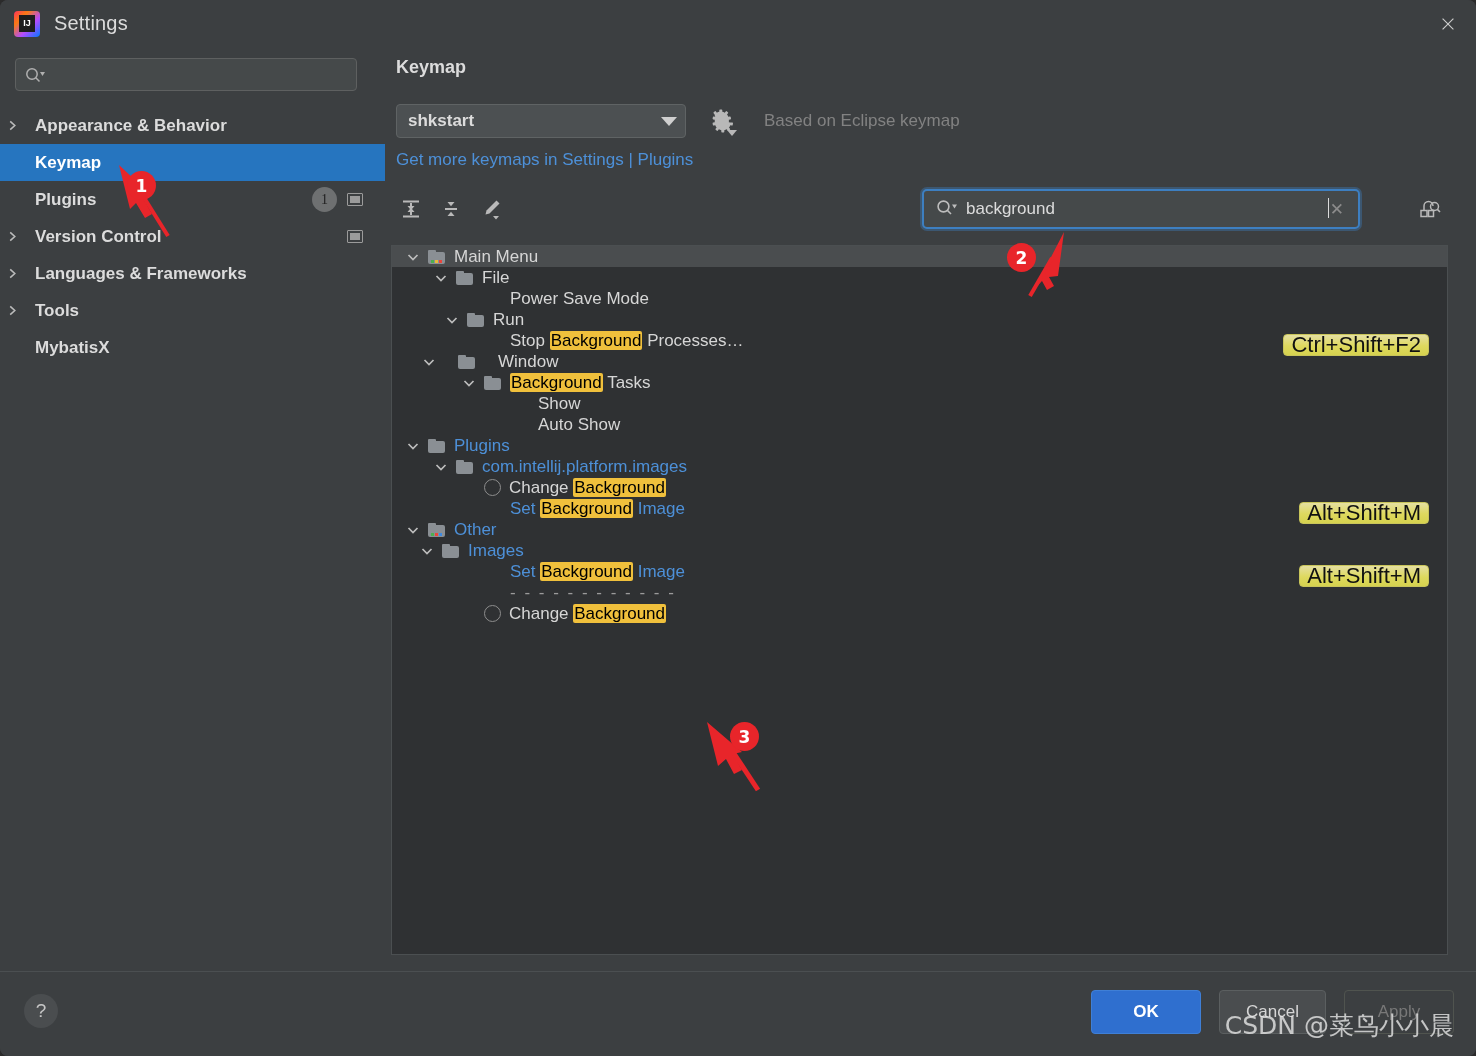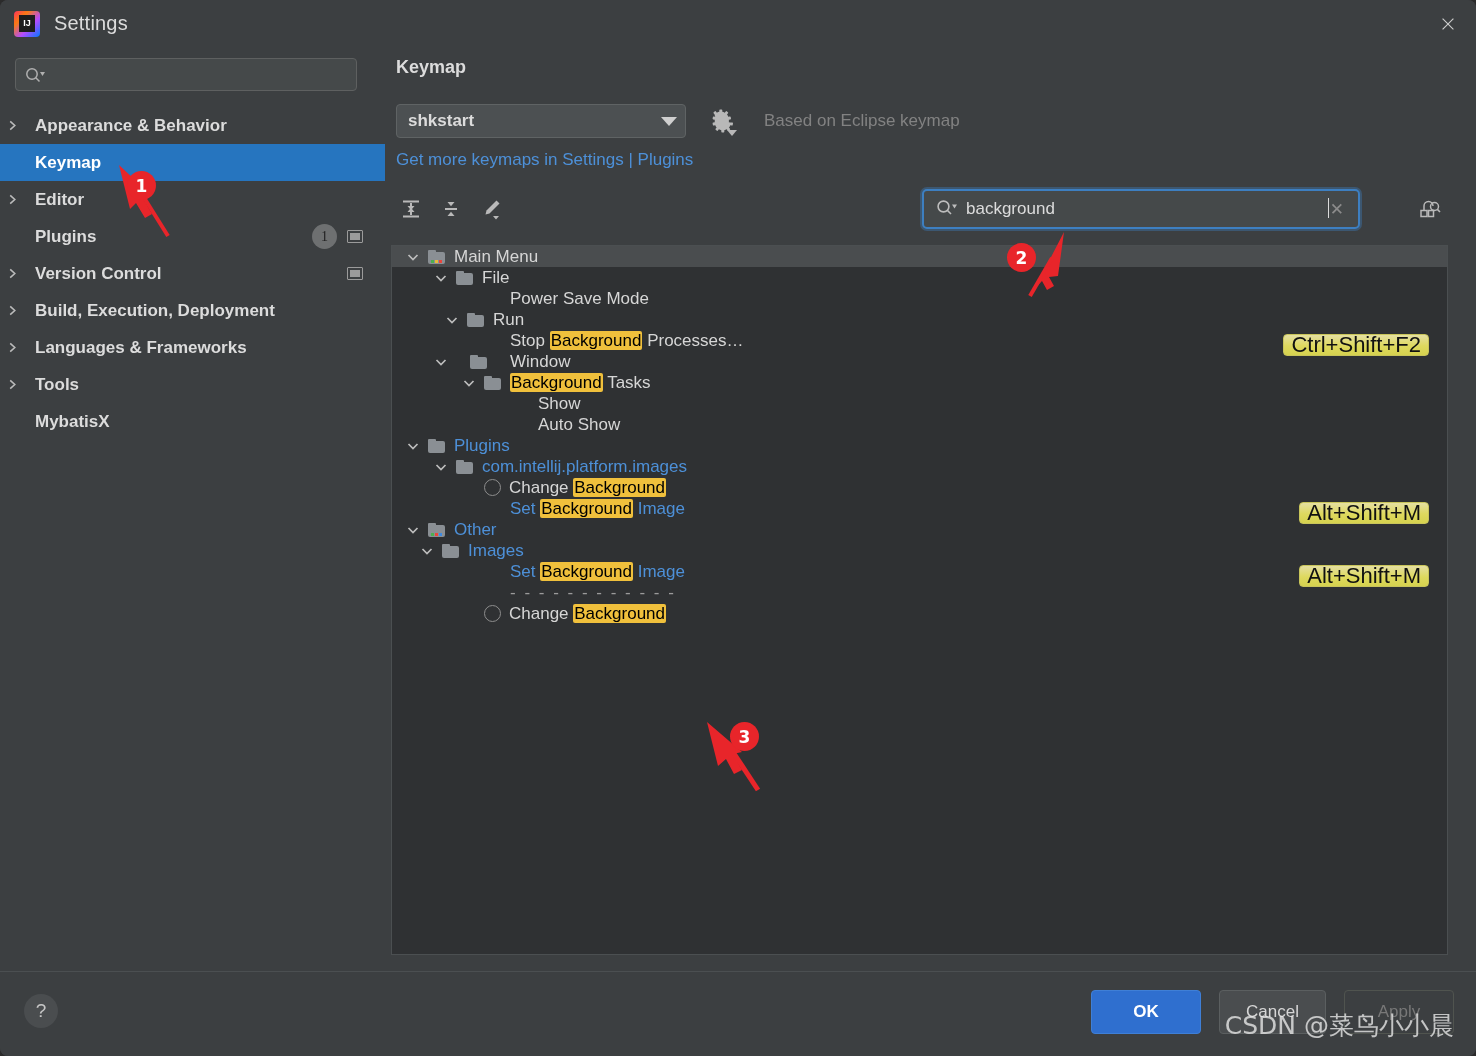--- a/index.html
+++ b/index.html
@@ -272,53 +272,37 @@
               <polyline points="3.5,1.5 8.5,6 3.5,10.5" fill="none" stroke="currentColor" stroke-width="1.7"></polyline>
             </svg>
           </span>
           <span class="lbl">Appearance &amp; Behavior</span>
         </div>
         <div class="nav-item selected">
           <span class="arrow"></span>
           <span class="lbl">Keymap</span>
         </div>
         <div class="nav-item">
-          <span class="arrow">
-            <svg viewBox="0 0 12 12">
-              <polyline points="3.5,1.5 8.5,6 3.5,10.5" fill="none" stroke="currentColor" stroke-width="1.7"></polyline>
-            </svg>
-          </span>
-          <span class="lbl">Editor</span>
-        </div>
-        <div class="nav-item">
           <span class="arrow"></span>
           <span class="lbl">Plugins</span>
           <span class="nav-right">
             <span class="count-badge">1</span>
             <span class="mon-icon"></span>
           </span>
         </div>
         <div class="nav-item">
           <span class="arrow">
             <svg viewBox="0 0 12 12">
               <polyline points="3.5,1.5 8.5,6 3.5,10.5" fill="none" stroke="currentColor" stroke-width="1.7"></polyline>
             </svg>
           </span>
           <span class="lbl">Version Control</span>
           <span class="nav-right">
             <span class="mon-icon"></span>
           </span>
-        </div>
-        <div class="nav-item">
-          <span class="arrow">
-            <svg viewBox="0 0 12 12">
-              <polyline points="3.5,1.5 8.5,6 3.5,10.5" fill="none" stroke="currentColor" stroke-width="1.7"></polyline>
-            </svg>
-          </span>
-          <span class="lbl">Build, Execution, Deployment</span>
         </div>
         <div class="nav-item">
           <span class="arrow">
             <svg viewBox="0 0 12 12">
               <polyline points="3.5,1.5 8.5,6 3.5,10.5" fill="none" stroke="currentColor" stroke-width="1.7"></polyline>
             </svg>
           </span>
           <span class="lbl">Languages &amp; Frameworks</span>
         </div>
         <div class="nav-item">
@@ -442,21 +426,21 @@
           </span>
           <span class="folder"></span>
           <span class="tlabel"><span>Run</span></span>
         </div>
         <div class="trow" style="padding-left: 62px;">
           <span class="twig"></span>
           <span style="width: 26px; flex: 0 0 26px;"></span>
           <span class="tlabel"><span>Stop </span><span class="hl">Background</span><span> Processes…</span></span>
           <span class="shortcut">Ctrl+Shift+F2</span>
         </div>
-        <div class="trow" style="padding-left: 34px; gap: 14px;">
+        <div class="trow" style="padding-left: 22px; gap: 14px;">
           <span class="twig">
             <svg viewBox="0 0 12 12">
               <polyline points="1.5,4 6,8.5 10.5,4" fill="none" stroke="#bdbdbd" stroke-width="1.7"></polyline>
             </svg>
           </span>
           <span class="folder"></span>
           <span class="tlabel"><span>Window</span></span>
         </div>
         <div class="trow" style="padding-left: 62px;">
           <span class="twig">

